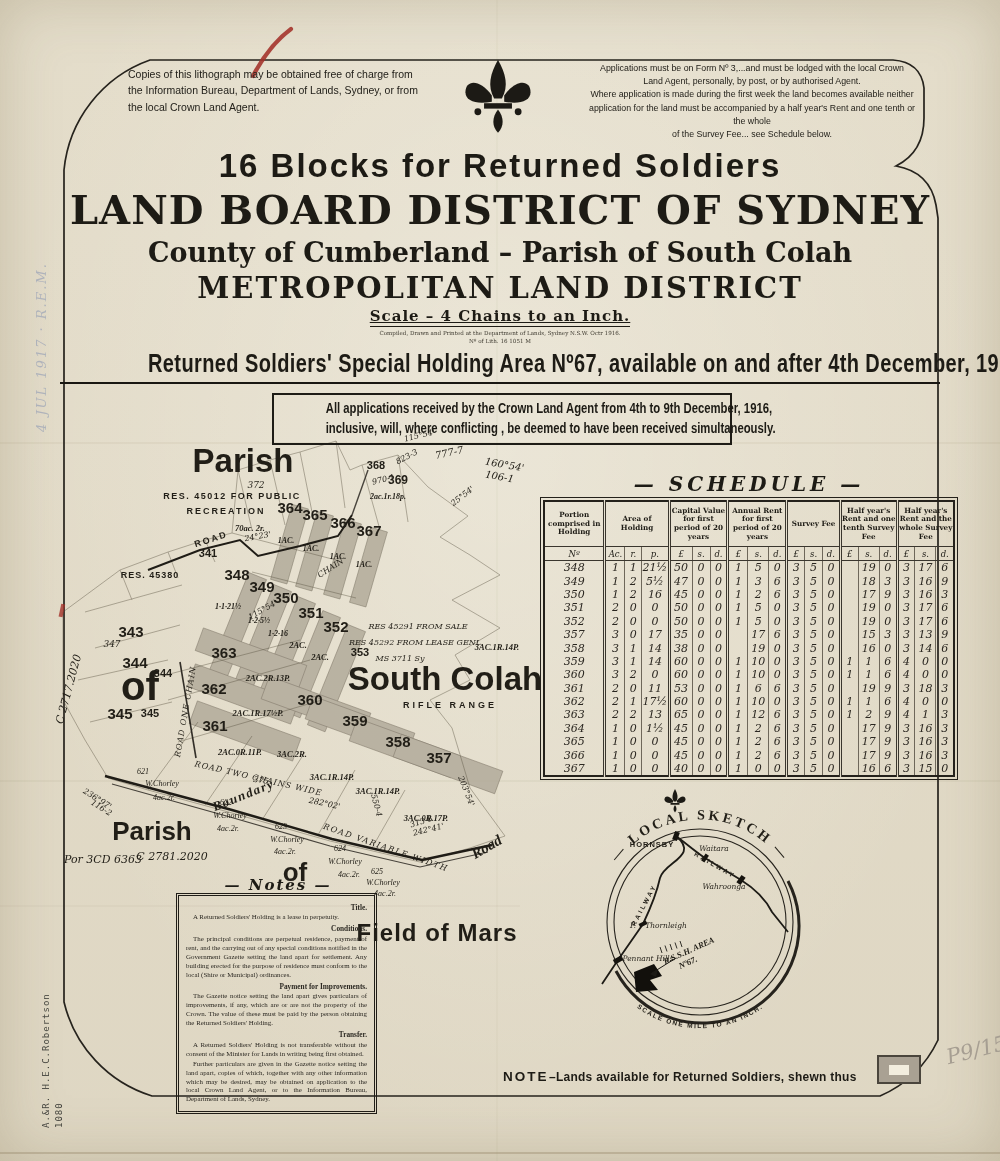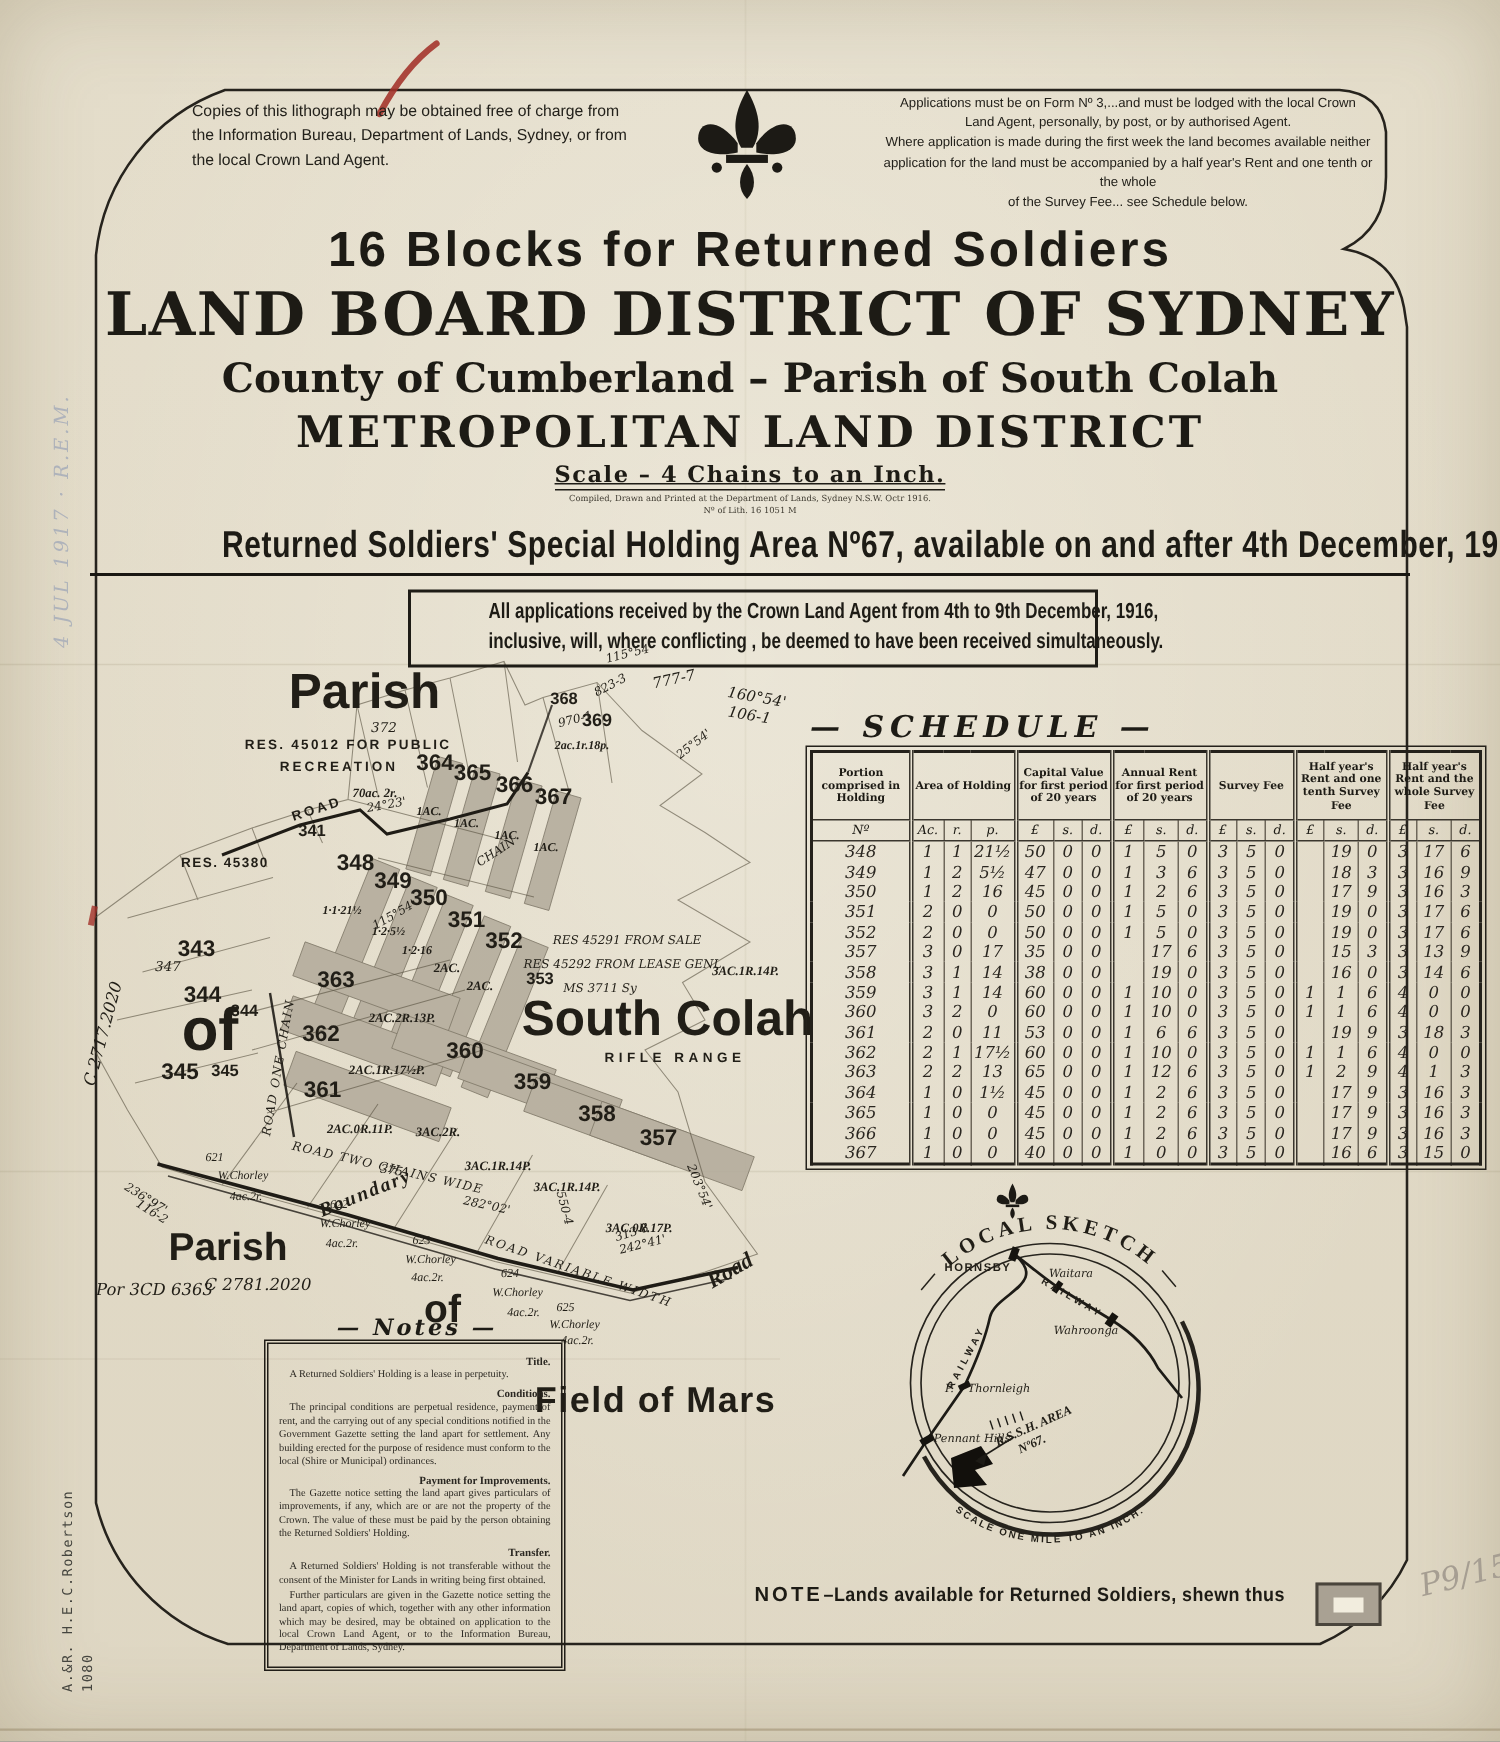--- a/index.html
+++ b/index.html
@@ -49,40 +49,40 @@
   .scale-line span{border-bottom:1px solid #1d1b15;padding-bottom:1px;text-decoration:underline;margin-top:45px;}
   .imprint{top:329px;font:5.6px "DejaVu Serif",serif;color:#3d392f;line-height:1.5;}
   .avail{left:60px;top:349px;width:880px;border-bottom:2px solid #191712;padding-bottom:4px;}
   .avail-in{display:block;transform:scaleX(.8);transform-origin:center;white-space:nowrap;
     text-align:center;font:600 25px "Liberation Sans",sans-serif;letter-spacing:.5px;}
   .apps{left:272px;top:393px;width:452px;border:2px solid #1e1c16;padding:4px 2px 5px;text-align:center;}
   .apps div{transform:scaleX(.78);transform-origin:center;white-space:nowrap;
     font:600 14.5px "Liberation Sans",sans-serif;line-height:1.35;}
   
   .sched-wrap{left:540px;top:472px;width:418px;}
-  .sched-title{text-align:left;font:italic 700 20px "DejaVu Serif",serif;letter-spacing:4px;margin-bottom:4px;}
-  table.sched{border-collapse:collapse;table-layout:fixed;width:448px;margin:0 auto;
+  .sched-title{text-align:center;font:italic 700 20px "DejaVu Serif",serif;letter-spacing:4px;margin-bottom:4px;}
+  table.sched{border-collapse:collapse;table-layout:fixed;width:412px;margin:0 auto;
     border:2px solid #24211b;outline:1px solid #24211b;outline-offset:2px;}
   table.sched th,table.sched td{padding:0;overflow:hidden;}
   th.gh{font:600 7.2px "DejaVu Serif",serif;line-height:1.2;height:44px;vertical-align:middle;
     border-bottom:1px solid #3a362e;font-weight:600;}
   th.uh{font:italic 8.5px "DejaVu Serif",serif;height:13px;border-bottom:1.5px solid #3a362e;font-weight:400;}
   td.cell{font:italic 11px "DejaVu Serif",serif;text-align:center;height:13.4px;color:#2a2620;}
   .bl1{border-left:1px solid #6e675a;}
   .bl2{border-left:3px double #3a362e;}
   
   .notes-h{left:178px;top:876px;width:200px;text-align:center;
     font:italic 700 15px "DejaVu Serif",serif;letter-spacing:2px;}
   .notes-box{left:178px;top:895px;width:197px;box-sizing:border-box;border:1.5px solid #201d17;
     outline:1px solid #201d17;outline-offset:1.5px;padding:5px 7px 6px;
     font:6.9px "Liberation Serif",serif;line-height:1.3;color:#2b2822;}
   .nb-h{text-align:right;font-weight:700;font-size:7.3px;margin:2px 0 1px;}
   .nb-p{margin:0 0 1px;text-align:justify;text-indent:7px;}
   
-  .bottom-note{left:503px;top:1055px;display:flex;align-items:flex-start;}
+  .bottom-note{left:503px;top:1055px;display:flex;align-items:flex-end;}
   .bn-label{font:700 13.5px "Liberation Sans",sans-serif;letter-spacing:2px;}
   .bn-text{font:600 13px "Liberation Sans",sans-serif;letter-spacing:.3px;transform:scaleX(.92);transform-origin:left;}
   .swatch{width:40px;height:25px;background:#a9a193;border:2px solid #4a453c;margin-left:-6px;
     display:flex;align-items:center;justify-content:center;}
   .swatch-in{width:20px;height:10px;background:#f2edde;}
   .pencil{left:946px;top:1038px;font:italic 21px "DejaVu Serif",serif;color:#a69e92;transform:rotate(-14deg);}
   .printer{left:40px;top:1128px;transform:rotate(-90deg);transform-origin:0 0;
     font:9px "DejaVu Sans Mono",monospace;color:#45453f;letter-spacing:1px;line-height:1.4;white-space:nowrap;}
   .stamp{left:34px;top:432px;transform:rotate(-90deg);transform-origin:0 0;
     font:italic 13px "DejaVu Serif",serif;color:rgba(70,100,165,.32);letter-spacing:2px;white-space:nowrap;}

